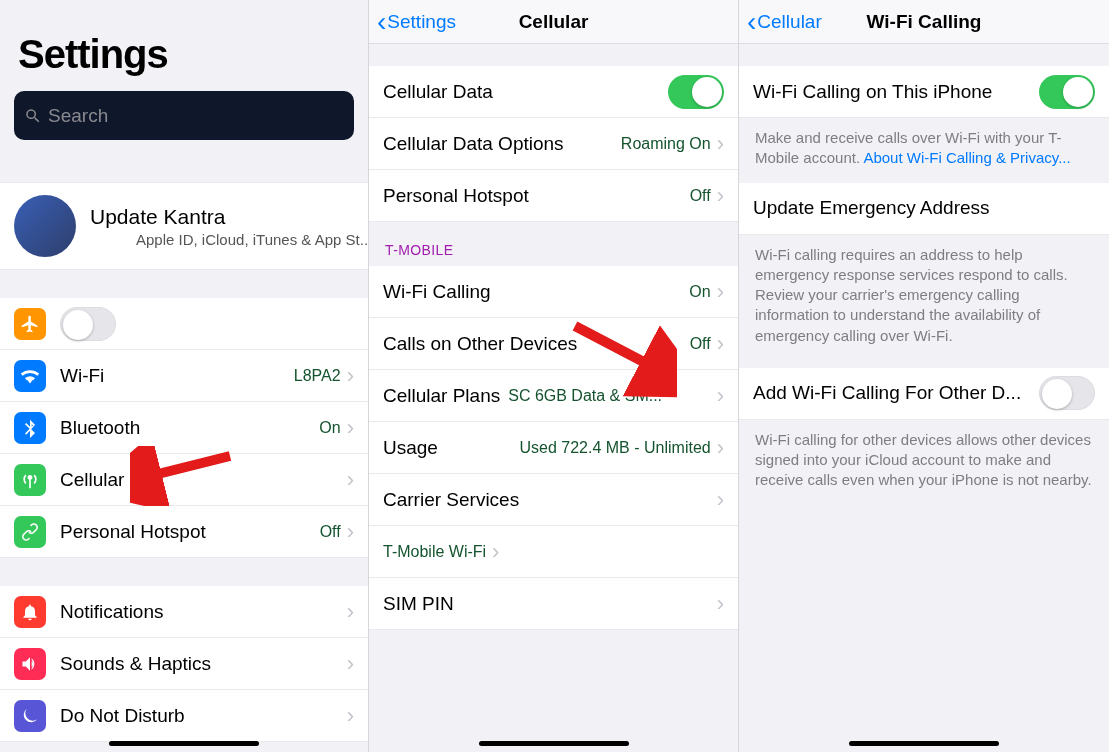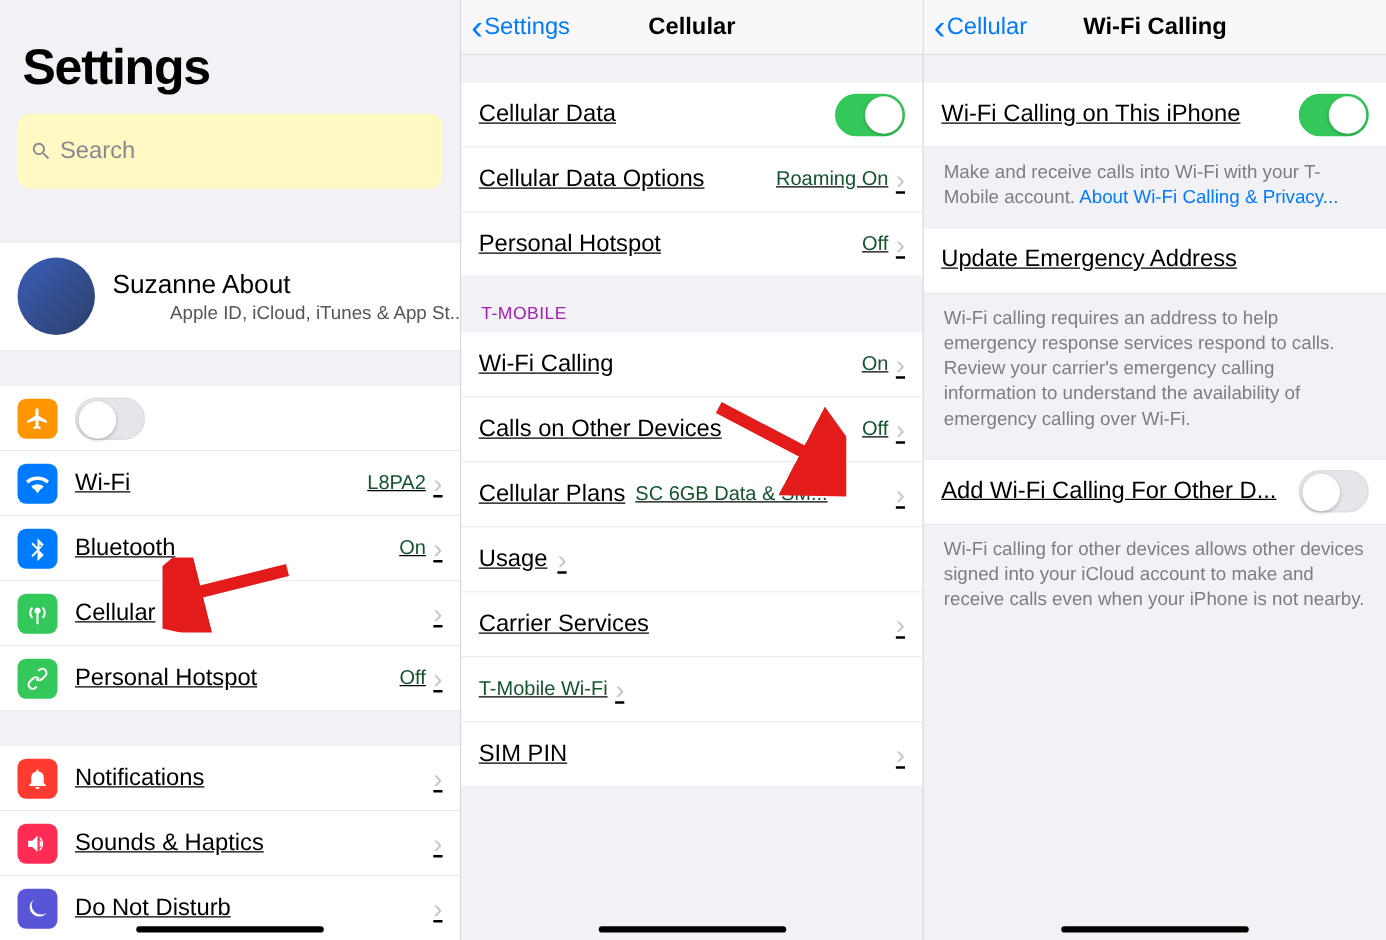--- a/index.html
+++ b/index.html
@@ -23,41 +23,40 @@
 
   
   .settings-title {
     font-size: 40px;
     font-weight: 800;
     letter-spacing: -1px;
     padding: 32px 0 14px 18px;
   }
   .search-bar {
     margin: 0 14px 14px;
-    background: #fef9c3;
+    background: #0f172a;
     border-radius: 10px;
-    height: 60px;
+    height: 49px;
     display: flex;
     align-items: center;
     padding: 0 10px;
     color: #898990;
     font-size: 19px;
   }
   .search-icon-svg { width: 18px; height: 18px; margin-right: 6px; fill: #898990; }
 
   .group-gap { height: 28px; }
   .row {
     background: #fff;
     min-height: 52px;
     display: flex;
     align-items: center;
     padding: 0 14px;
     border-bottom: 1px solid #e9e9ec;
     font-size: 19px;
-    text-decoration: underline;
   }
   .row:last-child { border-bottom: none; }
   .row .label { flex: 1; color: #000; font-weight: 400; }
   .row .value { color: #14532d; font-size: 16px; margin-right: 6px; }
   .chev { color: #c5c5cb; font-size: 22px; }
 
   .apple-id-row {
     background: #fff;
     padding: 12px 14px;
     display: flex;
@@ -148,21 +147,21 @@
     <svg class="search-icon-svg" viewBox="0 0 24 24">
         <path d="M15.5 14h-.79l-.28-.27a6.5 6.5 0 1 0-.7.7l.27.28v.79l5 4.99L20.49 19l-4.99-5zm-6 0A4.5 4.5 0 1 1 14 9.5 4.5 4.5 0 0 1 9.5 14z"></path>
       </svg>
     <span>Search</span>
   </div>
   <div class="group-gap"></div>
 
   <div class="apple-id-row">
     <div class="avatar"></div>
     <div>
-      <div class="apple-id-name">Suzanne About</div>
+      <div class="apple-id-name">Update Kantra</div>
       <div class="apple-id-sub">Apple ID, iCloud, iTunes &amp; App St...</div>
     </div>
   </div>
 
   <div class="group-gap"></div>
 
   <div class="row">
     <div class="icon-box orange">
         <svg viewBox="0 0 24 24">
           <path d="M21 16v-2l-8-5V3.5a1.5 1.5 0 0 0-3 0V9l-8 5v2l8-2.5V19l-2 1.5V22l3.5-1 3.5 1v-1.5L13 19v-5.5z"></path>
@@ -292,20 +291,21 @@
     <span class="value">Off</span>
     <span class="chev">›</span>
   </div>
   <div class="row">
     <span class="label" style="flex:0 0 auto; margin-right:8px">Cellular Plans</span>
     <span class="value" style="flex:1; text-align:left; white-space:nowrap; overflow:hidden; text-overflow:ellipsis">SC 6GB Data &amp; SM...</span>
     <span class="chev">›</span>
   </div>
   <div class="row">
     <span class="label" style="flex:0 0 auto; margin-right:8px">Usage</span>
+    <span class="value" style="flex:1; text-align:right">Used 722.4 MB - Unlimited</span>
     <span class="chev">›</span>
   </div>
   <div class="row">
     <span class="label">Carrier Services</span>
     <span class="chev">›</span>
   </div>
   <div class="row">
     <span class="value">T-Mobile Wi-Fi</span>
     <span class="chev">›</span>
   </div>
@@ -337,21 +337,21 @@
     <div class="nav-title">Wi-Fi Calling</div>
   </div>
 
   <div class="group-gap" style="height:22px"></div>
 
   <div class="row">
     <span class="label">Wi-Fi Calling on This iPhone</span>
     <div class="toggle on"></div>
   </div>
   <div class="footnote">
-    <span>Make and receive calls into Wi-Fi with your T-Mobile account. </span><span class="link">About Wi-Fi Calling &amp; Privacy...</span>
+    <span>Make and receive calls over Wi-Fi with your T-Mobile account. </span><span class="link">About Wi-Fi Calling &amp; Privacy...</span>
   </div>
 
   <div class="row">
     <span class="label link" style="font-weight:400">Update Emergency Address</span>
   </div>
   <div class="footnote">Wi-Fi calling requires an address to help emergency response services respond to calls. Review your carrier's emergency calling information to understand the availability of emergency calling over Wi-Fi.</div>
 
   <div class="group-gap" style="height:8px"></div>
 
   <div class="row">

